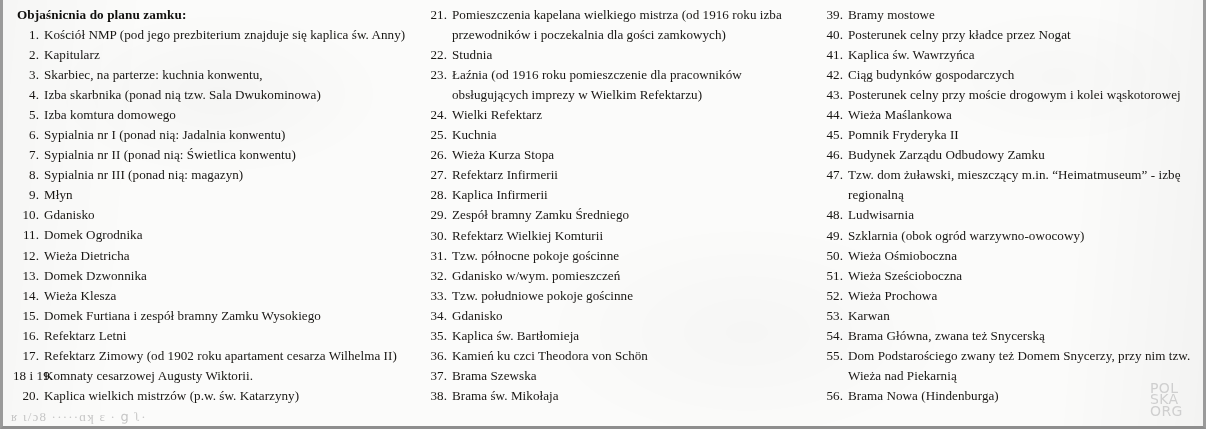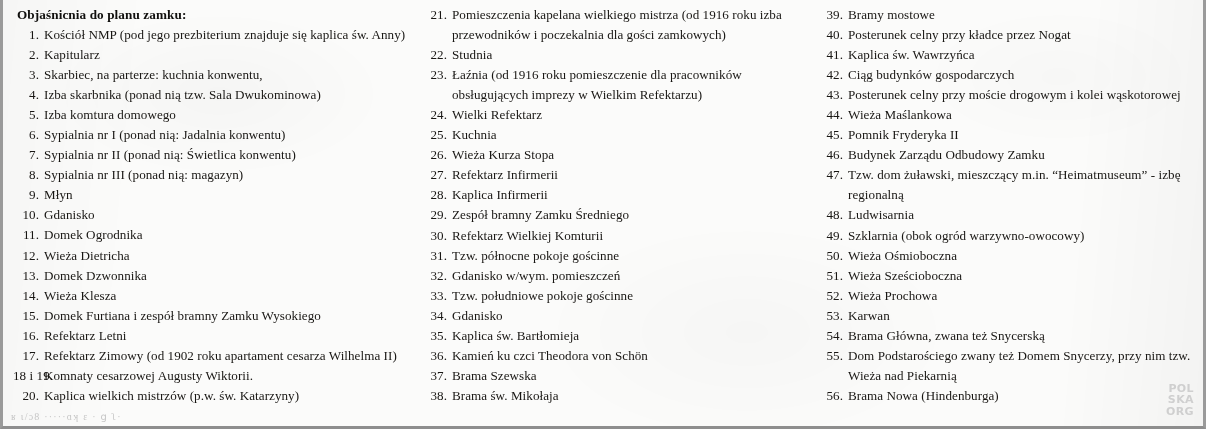--- a/index.html
+++ b/index.html
@@ -83,36 +83,36 @@
   }
   .item-text .cont {
     display: block;
   }
 
   #watermark {
     position: absolute;
     right: 9px;
     bottom: 9px;
     width: 44px;
-    text-align: right;
+    text-align: left;
     font-family: "DejaVu Sans", "Liberation Sans", sans-serif;
-    font-weight: bold;
-    font-size: 11px;
+    font-weight: normal;
+    font-size: 14px;
     line-height: 11.5px;
     letter-spacing: 0.4px;
     color: #cfcfcf;
     user-select: none;
   }
   #watermark span { display: block; }
 
   #bottom-smudge {
     position: absolute;
     left: 8px;
     bottom: 5px;
-    font-size: 10px;
+    font-size: 13px;
     line-height: 8px;
     color: #bdbdbd;
     font-family: "Liberation Serif", serif;
     letter-spacing: 1.2px;
     opacity: 0.85;
     user-select: none;
   }
 </style>
 </head>
 <body>

